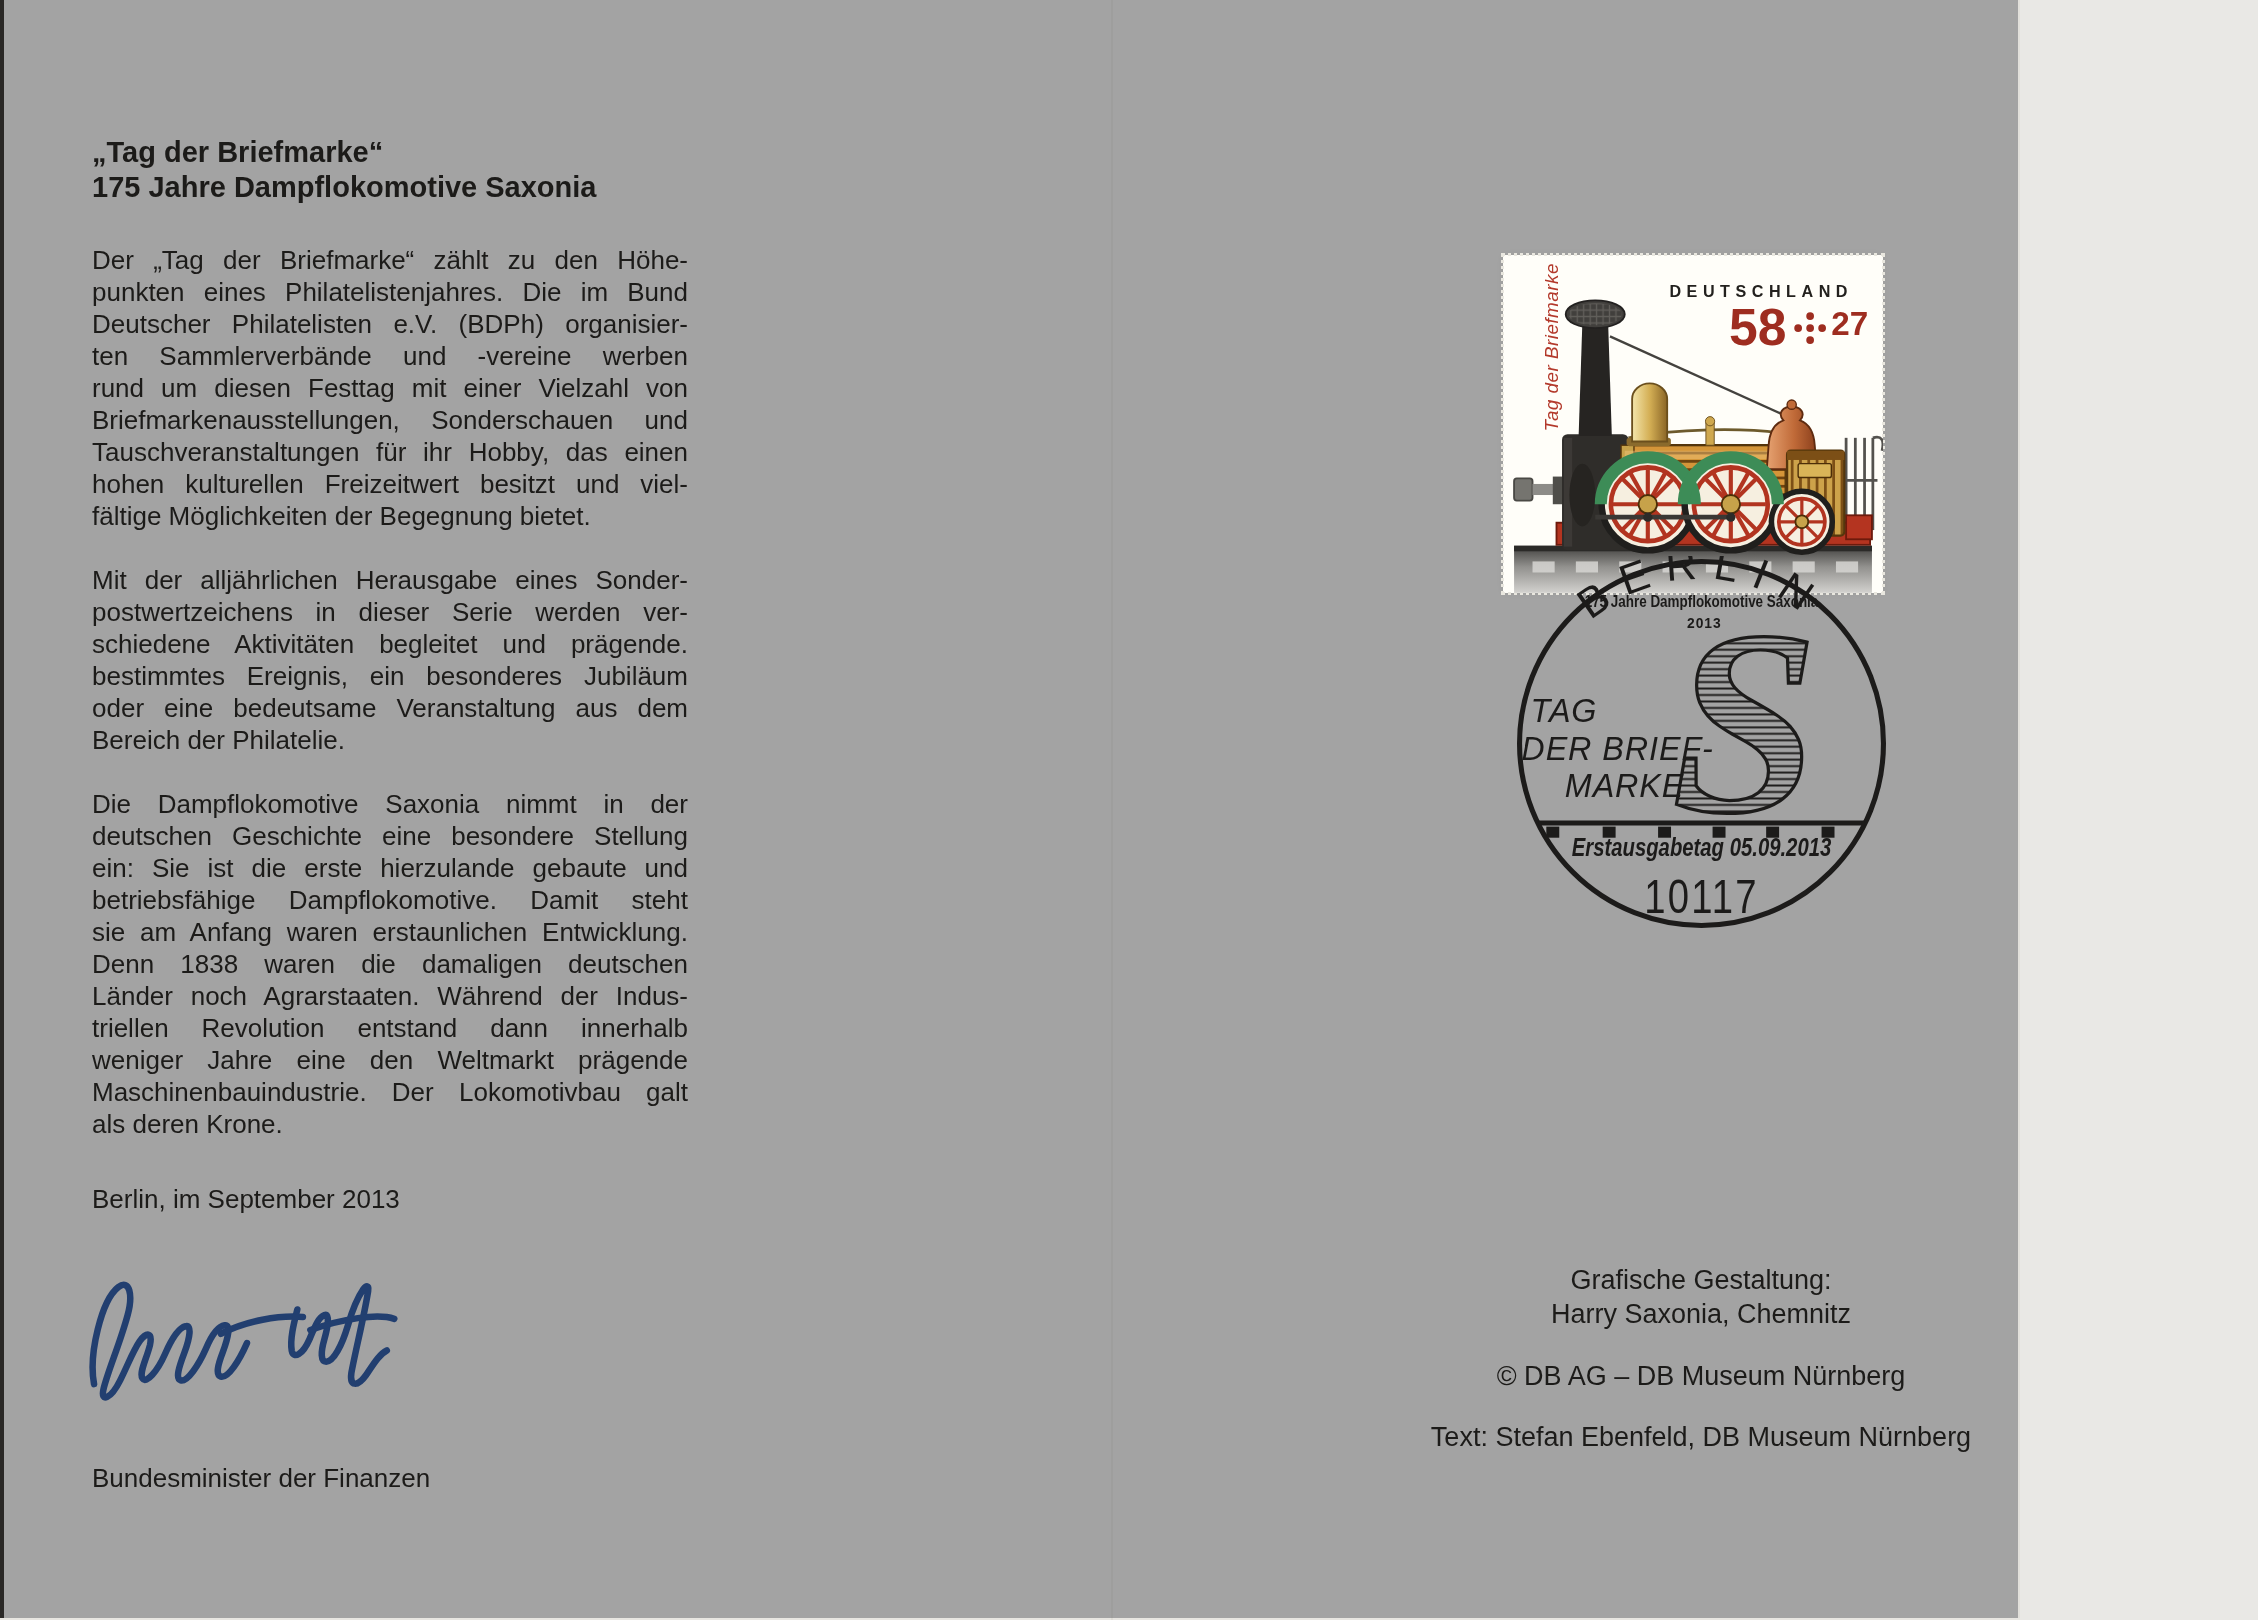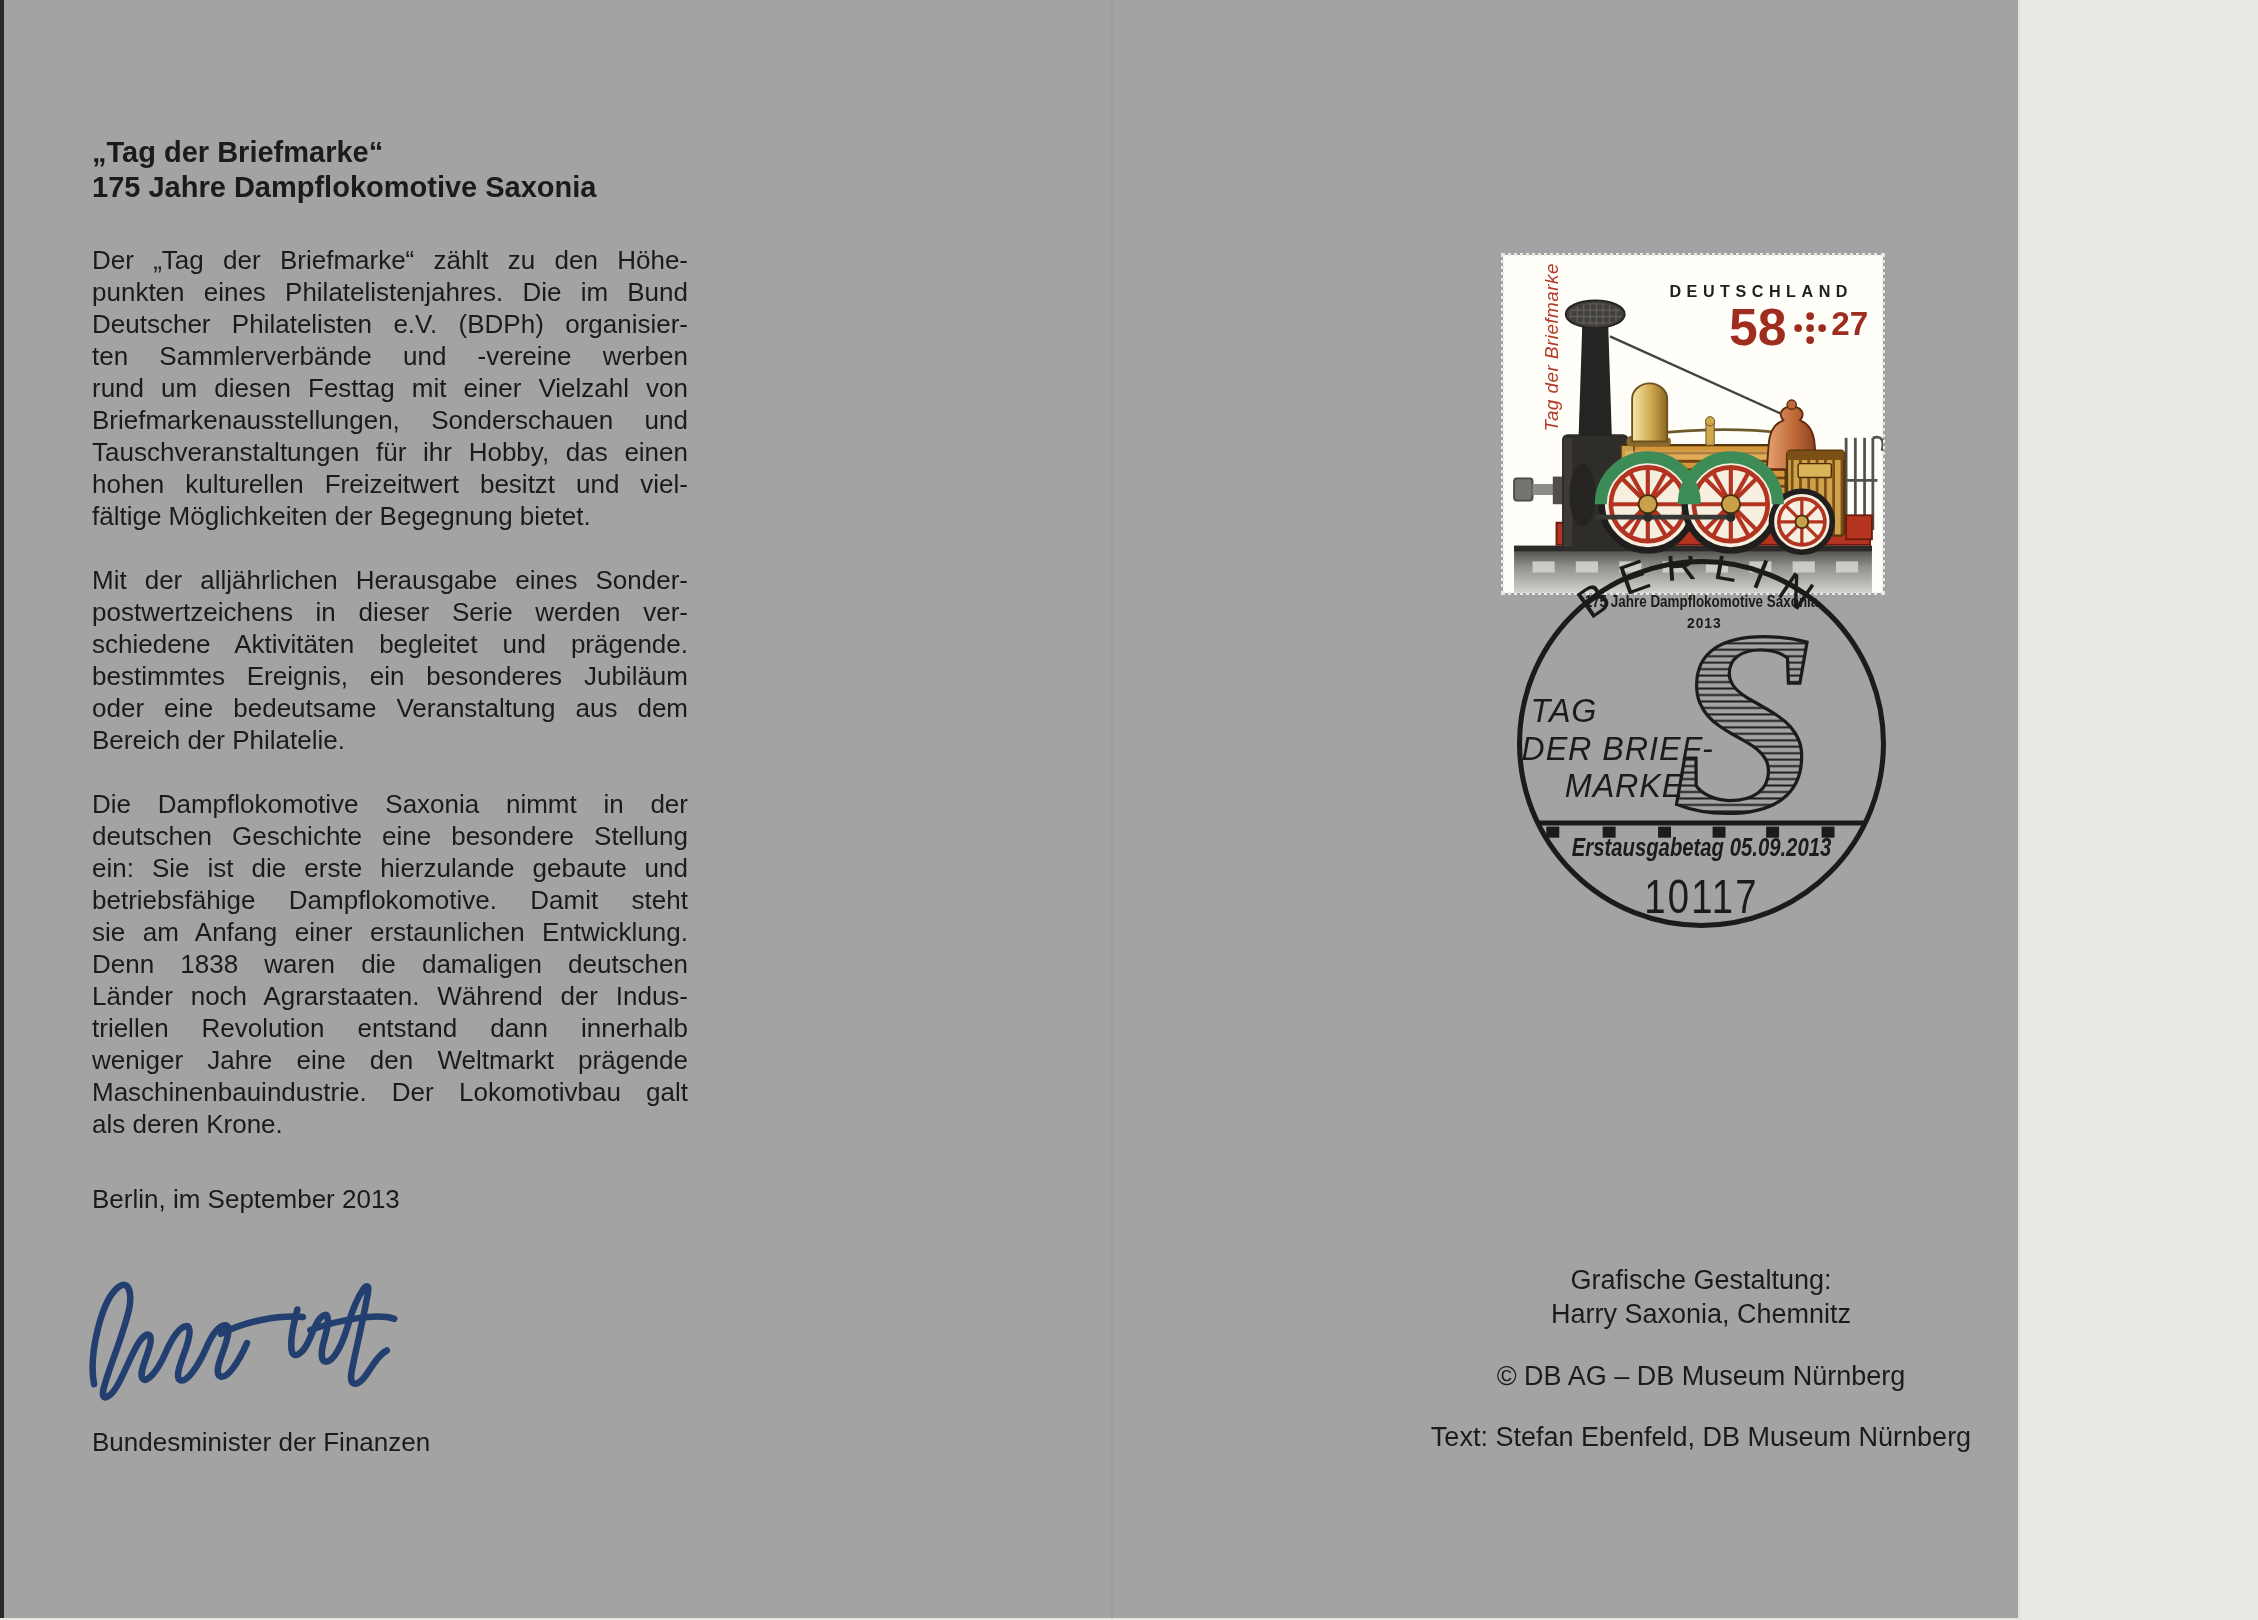--- a/index.html
+++ b/index.html
@@ -13,21 +13,21 @@
   .fold-line{position:absolute;left:1111px;top:0;width:1.8px;height:100%;background:rgba(70,70,62,0.05);}
 
   
   .article{position:absolute;left:92px;top:135px;width:596px;}
   .title{font-weight:bold;font-size:29px;line-height:35px;margin:0 0 39px 0;}
   .para{font-size:26px;line-height:32px;margin:0 0 32px 0;}
   .tl{text-align:justify;text-align-last:justify;white-space:normal;}
   .tl-last{text-align-last:left;}
   .dateline{font-size:26px;margin-top:44px;}
   .signature-wrap{position:absolute;left:81px;top:1274px;width:317px;height:140px;}
-  .sig-caption{position:absolute;left:92px;top:1427px;font-size:26px;}
+  .sig-caption{position:absolute;left:92px;top:1463px;font-size:26px;}
 
   
   .stamp{
     position:absolute;left:1503px;top:255px;width:380px;height:338px;
     background:#fffef9;outline:3.7px dotted #e9e7df;outline-offset:-1.8px;
     box-shadow:0 0 7.4px rgba(60,55,40,0.05);
   }
   .stamp svg{position:absolute;left:0;top:0;}
 
   
@@ -70,21 +70,21 @@
         <div class="tl">schiedene Aktivitäten begleitet und prägende.</div>
         <div class="tl">bestimmtes Ereignis, ein besonderes Jubiläum</div>
         <div class="tl">oder eine bedeutsame Veranstaltung aus dem</div>
         <div class="tl tl-last">Bereich der Philatelie.</div>
       </div>
     <div class="para">
         <div class="tl">Die Dampflokomotive Saxonia nimmt in der</div>
         <div class="tl">deutschen Geschichte eine besondere Stellung</div>
         <div class="tl">ein: Sie ist die erste hierzulande gebaute und</div>
         <div class="tl">betriebsfähige Dampflokomotive. Damit steht</div>
-        <div class="tl">sie am Anfang einer erstaunlichen Entwicklung.</div>
+        <div class="tl">sie am Anfang waren erstaunlichen Entwicklung.</div>
         <div class="tl">Denn 1838 waren die damaligen deutschen</div>
         <div class="tl">Länder noch Agrarstaaten. Während der Indus-</div>
         <div class="tl">triellen Revolution entstand dann innerhalb</div>
         <div class="tl">weniger Jahre eine den Weltmarkt prägende</div>
         <div class="tl">Maschinenbauindustrie. Der Lokomotivbau galt</div>
         <div class="tl tl-last">als deren Krone.</div>
       </div>
     <div class="dateline">Berlin, im September 2013</div>
   </div>
 

